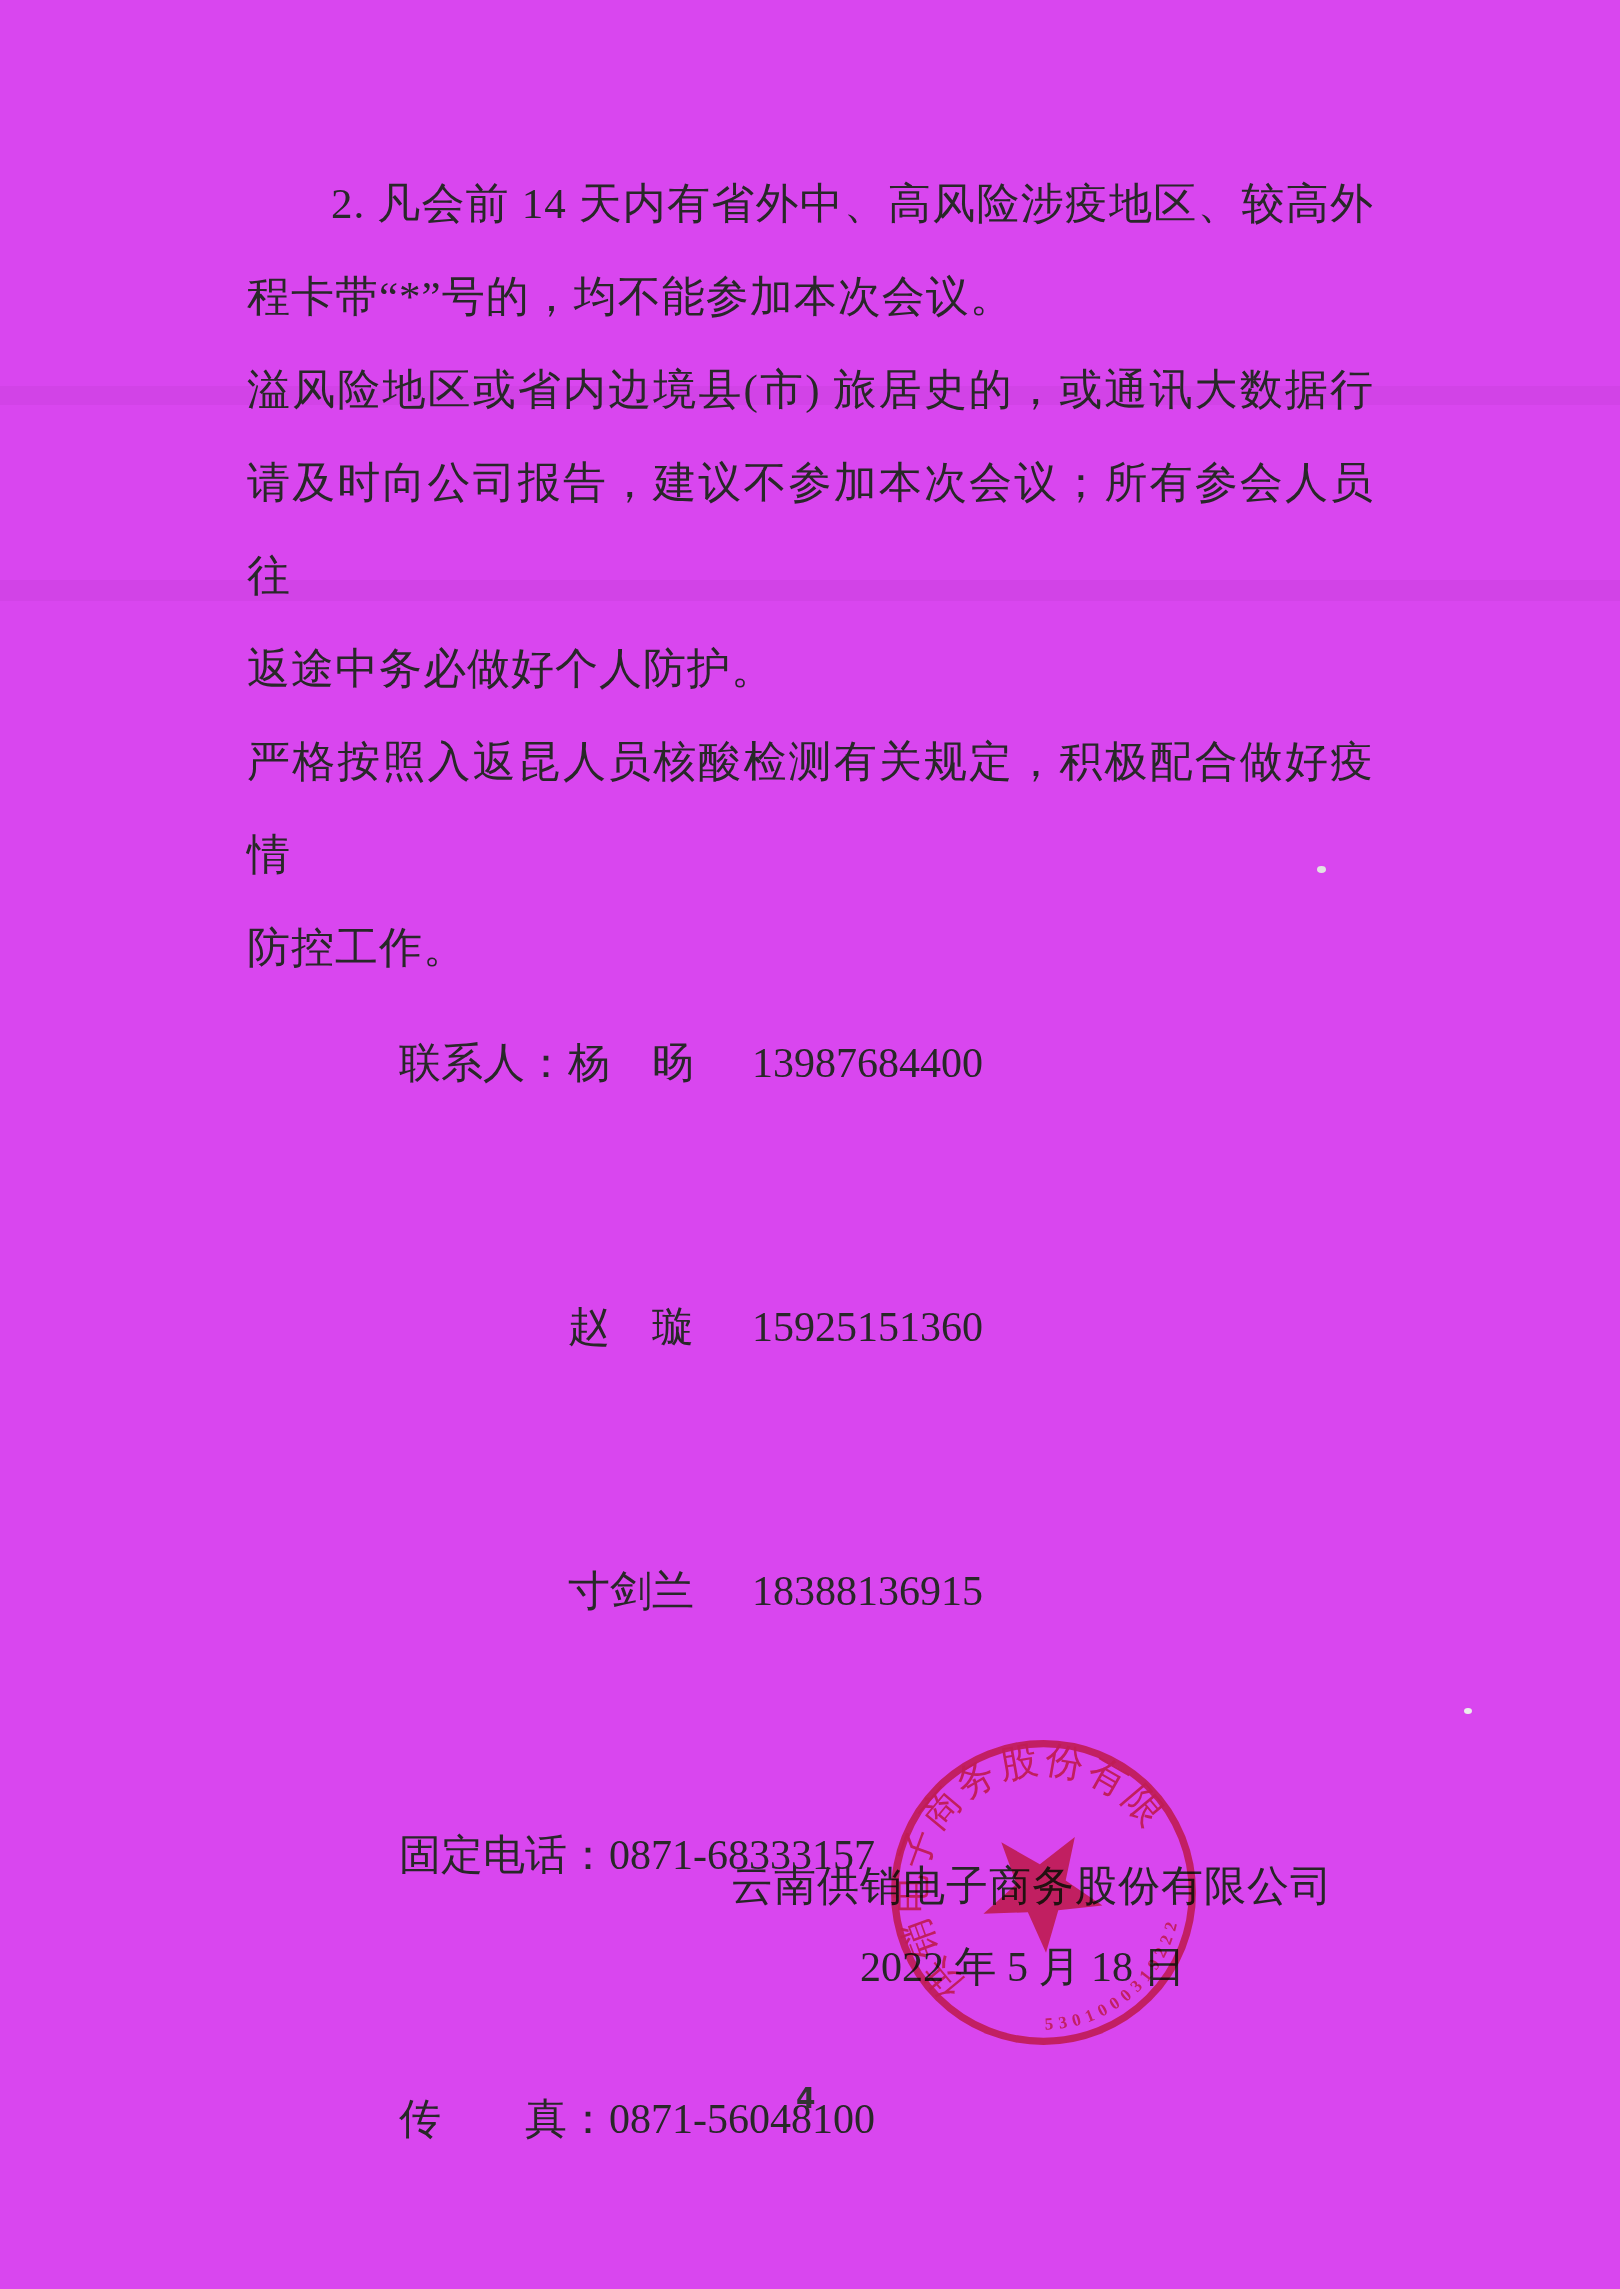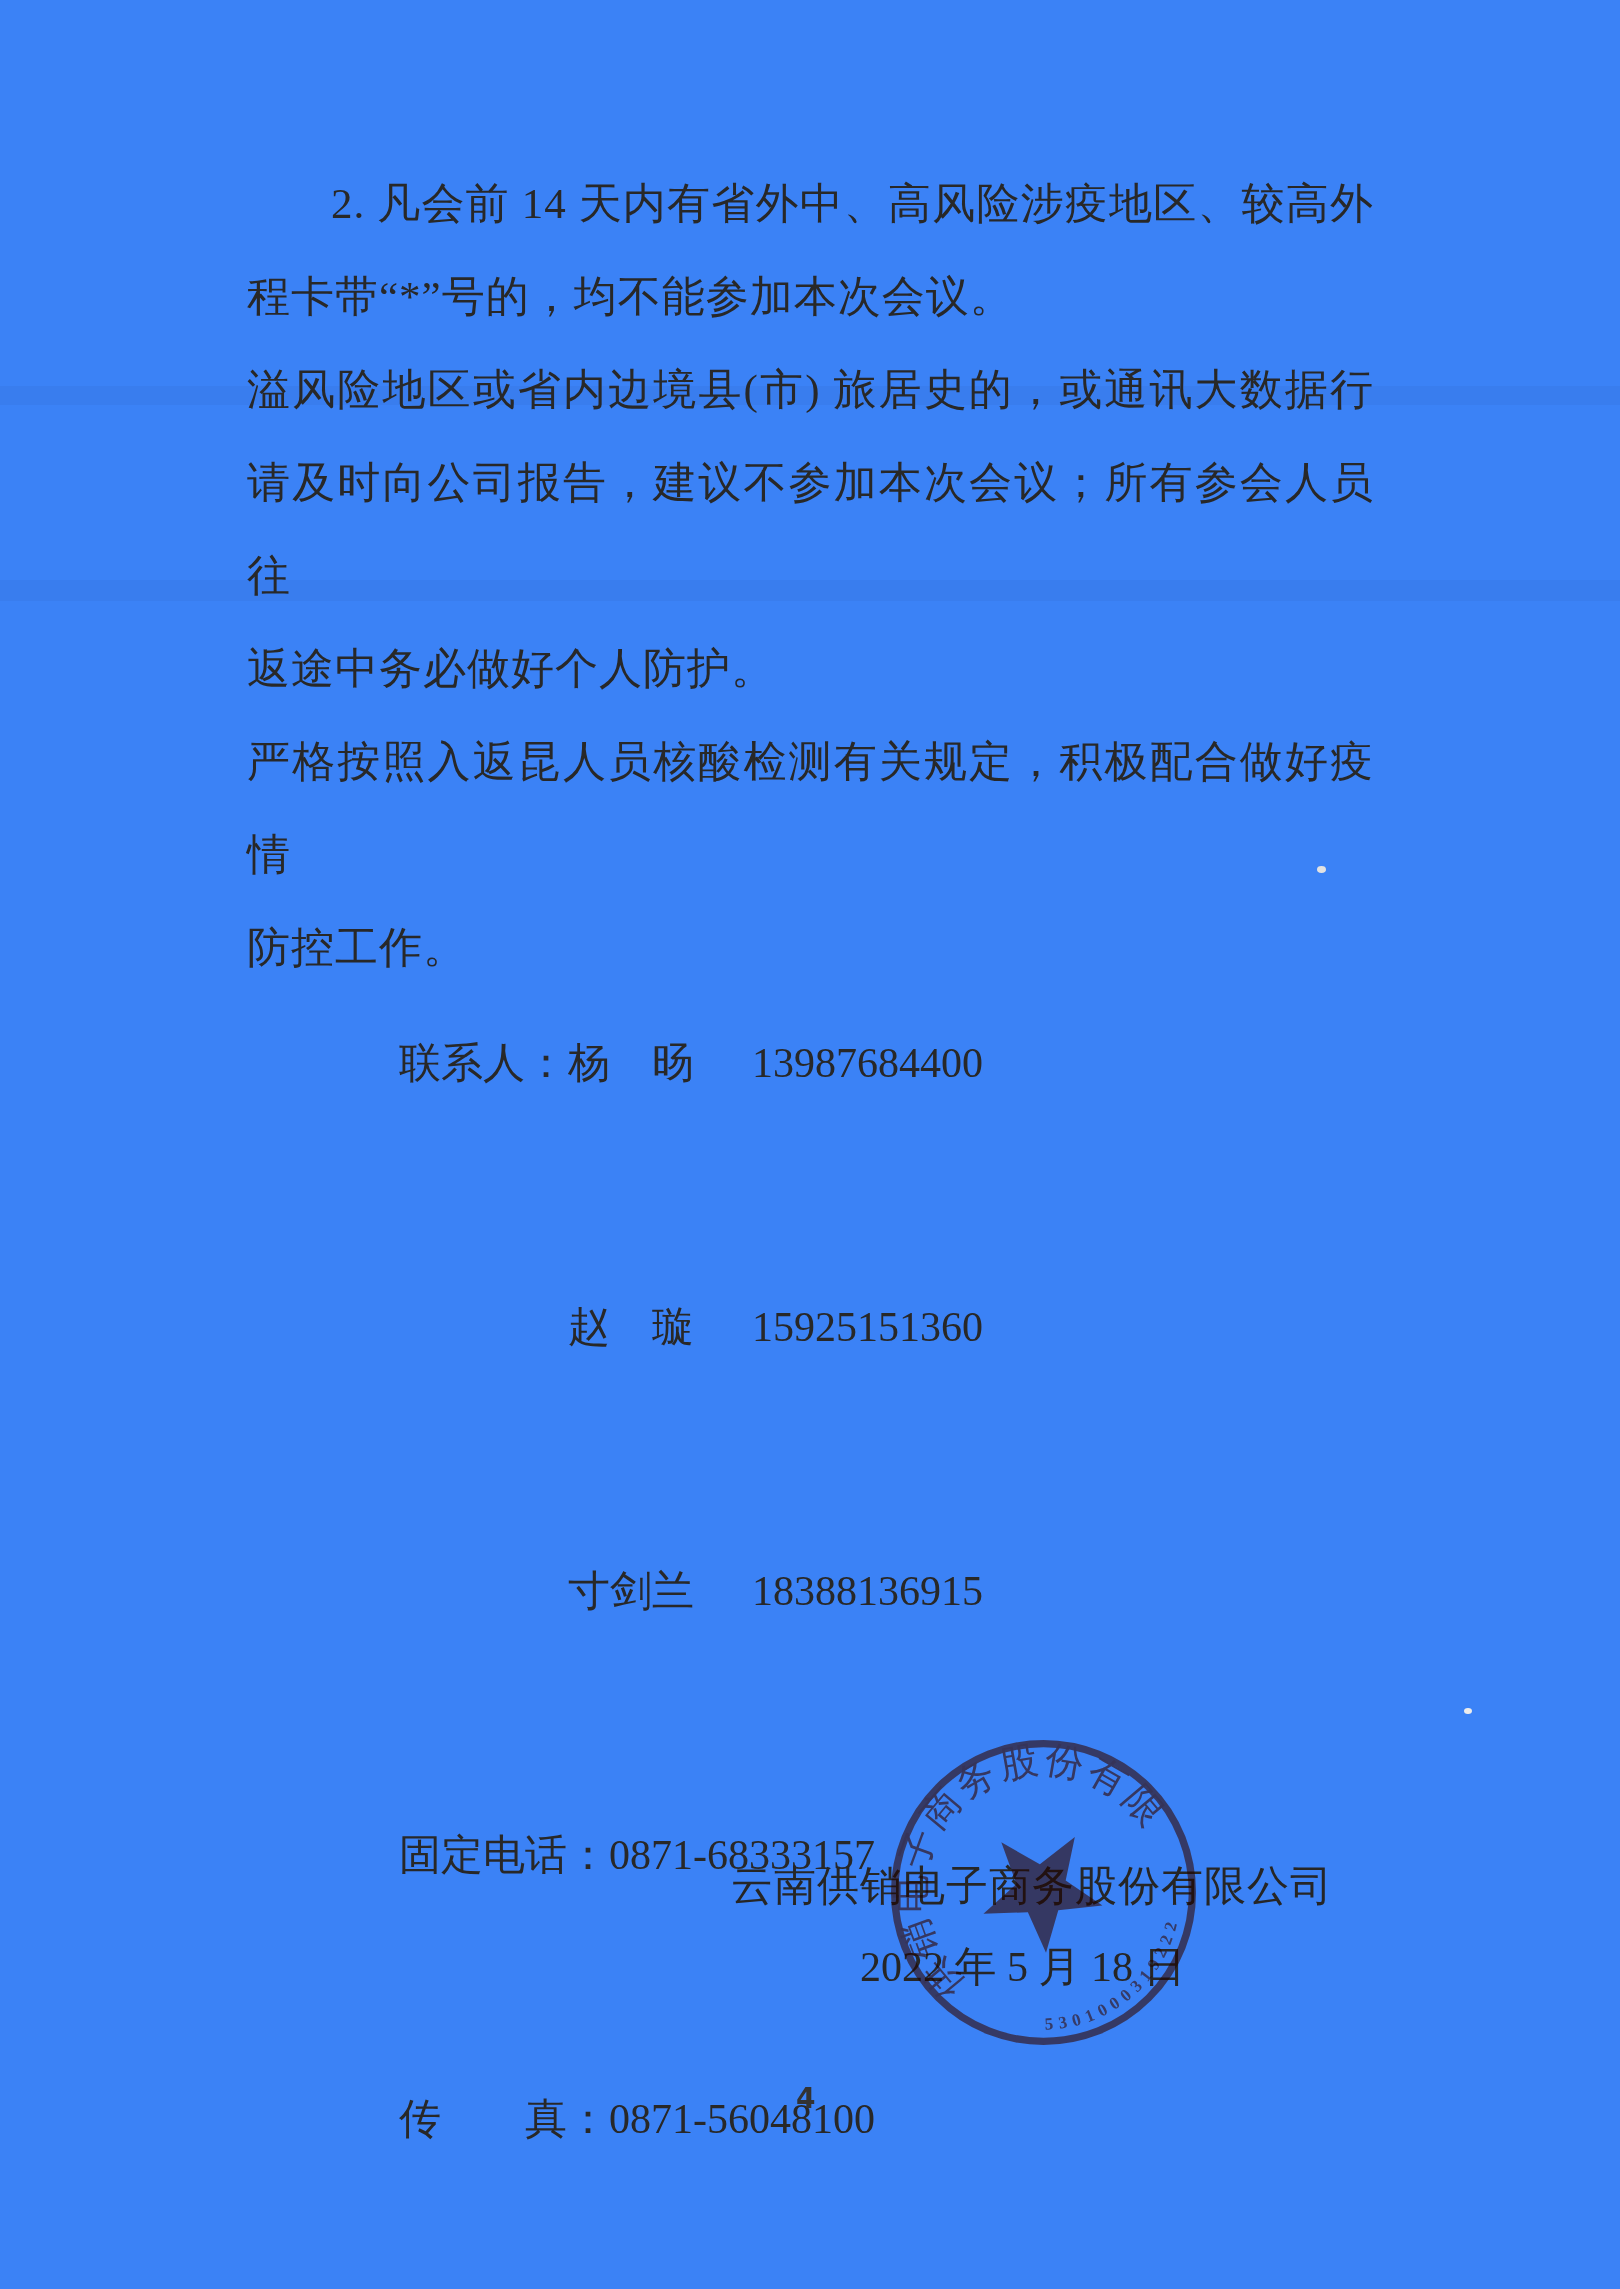--- a/index.html
+++ b/index.html
@@ -3,21 +3,21 @@
 <meta charset="utf-8">
 <style>
   html,body{margin:0;padding:0;}
   body{
     width:1620px;height:2290px;
     background:#ffffff;
     font-family:"Liberation Serif","DejaVu Serif",serif;
     position:relative;
     overflow:hidden;
   }
-  .page{position:absolute;inset:0;background:#3b82f6;text-decoration:underline;}
+  .page{position:absolute;inset:0;background:#d946ef;text-decoration:underline;}
   .scan-band{position:absolute;left:0;width:1620px;background:rgba(0,0,0,0.030);}
   .band1{top:386px;height:18.6px;}
   .band2{top:580px;height:20.6px;}
   .speck{position:absolute;border-radius:50%;background:#e2e2e2;}
   .speck1{left:1317px;top:866px;width:8.8px;height:6.9px;}
   .speck2{left:1464px;top:1708px;width:7.8px;height:5.9px;background:#ececec;}
 
   .body-block{
     position:absolute;left:247px;top:157px;width:1127px;
     font-size:43px;line-height:93px;color:#282828;

